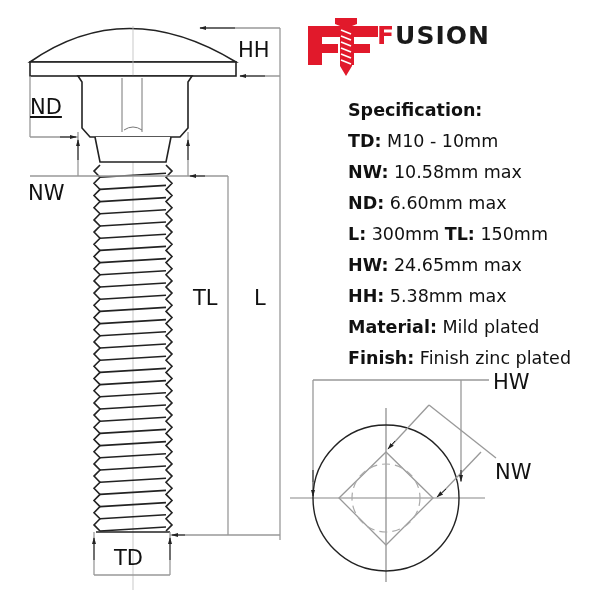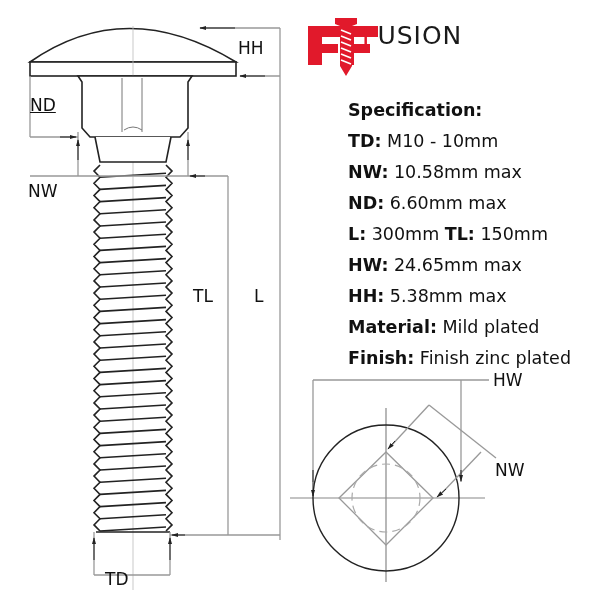--- a/index.html
+++ b/index.html
@@ -1,21 +1,21 @@
 <!DOCTYPE html>
 <html><head>
 <meta charset="utf-8">
 <style>
   html, body { margin:0; padding:0; background:#ffffff; }
   #root { position:relative; width:600px; height:600px; overflow:hidden; background:#fff;
           font-family:"Liberation Sans", sans-serif; color:#111; }
   svg { position:absolute; left:0; top:0; }
-  .lbl { position:absolute; font-family:"DejaVu Sans", sans-serif; font-size:17px; color:#111; line-height:1; }
-  .brand { position:absolute; left:362px; top:22px; font-family:"DejaVu Sans", sans-serif; font-size:25px;
-           letter-spacing:1px; line-height:28px; color:#1a1a1a; }
+  .lbl { position:absolute; font-family:"DejaVu Sans", sans-serif; font-size:21px; color:#111; line-height:1; }
+  .brand { position:absolute; left:377px; top:22px; font-family:"DejaVu Sans", sans-serif; font-size:25px;
+           letter-spacing:1px; line-height:28px; color:#1a1a1a;font-weight:bold; }
   .brand .first { color:#e1192b; }
   .spec { position:absolute; left:308px; top:95px; font-family:"DejaVu Sans", sans-serif; font-size:17.5px; color:#111;margin-left:40px; }
   .spec .row { height:31px; line-height:31px; white-space:nowrap; }
   .spec .k { font-weight:bold; }
   .spec .title { font-weight:bold; }
 </style>
 </head>
 <body>
 
 <div id="root">
@@ -161,17 +161,17 @@
     <div class="row"><span class="k">HH:</span><span> 5.38mm max</span></div>
     <div class="row"><span class="k">Material:</span><span> Mild plated</span></div>
     <div class="row"><span class="k">Finish:</span><span> Finish zinc plated</span></div>
   </div>
 
   <div class="lbl" style="left:238px;top:40px;">HH</div>
   <div class="lbl" style="left:30px;top:97px;text-decoration:underline;">ND</div>
   <div class="lbl" style="left:28px;top:183px;">NW</div>
   <div class="lbl" style="left:193px;top:288px;">TL</div>
   <div class="lbl" style="left:254px;top:288px;">L</div>
-  <div class="lbl" style="left:105px;top:548px;margin-top:23px;">TD</div>
+  <div class="lbl" style="left:114px;top:548px;">TD</div>
 
   <div class="lbl" style="left:493px;top:372px;">HW</div>
   <div class="lbl" style="left:495px;top:462px;">NW</div>
 </div>
 
 </body></html>

